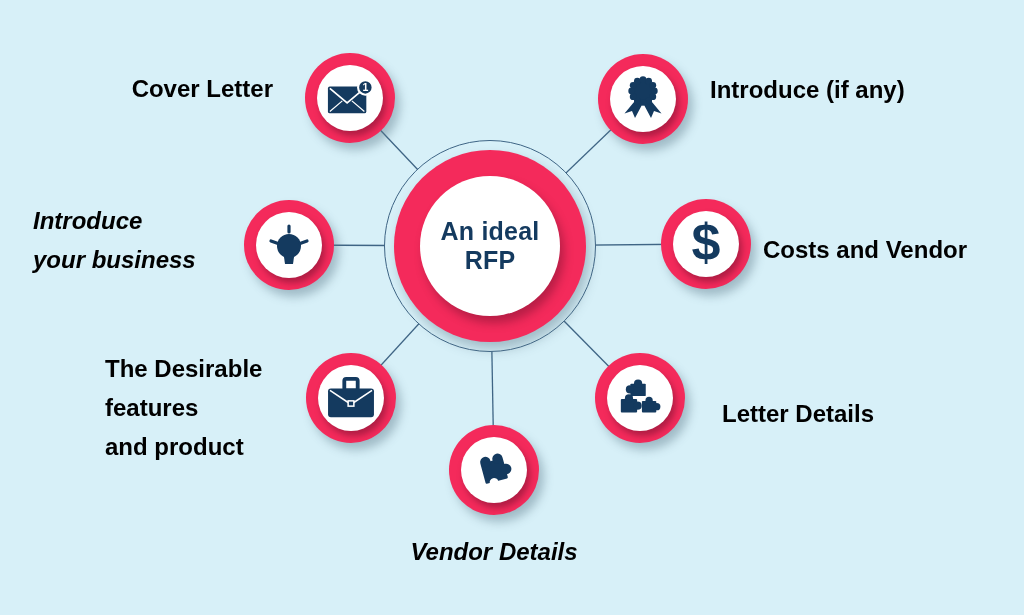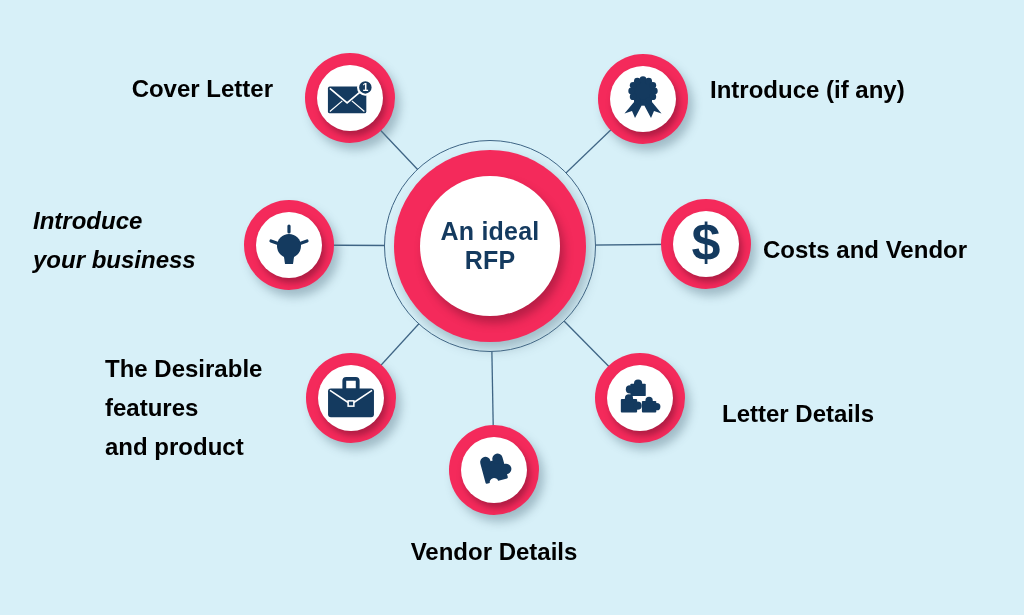--- a/index.html
+++ b/index.html
@@ -51,21 +51,21 @@
     font-size:52px;font-weight:bold;color:#143A5F;line-height:1;
     transform:translateY(-2px);
   }
 
   
   .label{
     position:absolute;font-size:24px;font-weight:bold;color:#000000;
     white-space:pre-line;line-height:39px;transform:translateY(-50%);
   }
   .label.right-align{text-align:right;}
-  .label.center-align{text-align:center;transform:translate(-50%,-50%);}
+  .label.center-align{text-align:center;transform:translate(-50%,-50%);font-style:italic;}
 </style>
 </head>
 <body>
 
 <div class="canvas">
 
   <svg class="spokes" viewBox="0 0 1024 615">
     <line x1="490" y1="246" x2="350" y2="98"></line>
     <line x1="490" y1="246" x2="643" y2="99"></line>
     <line x1="490" y1="246" x2="289" y2="245"></line>

